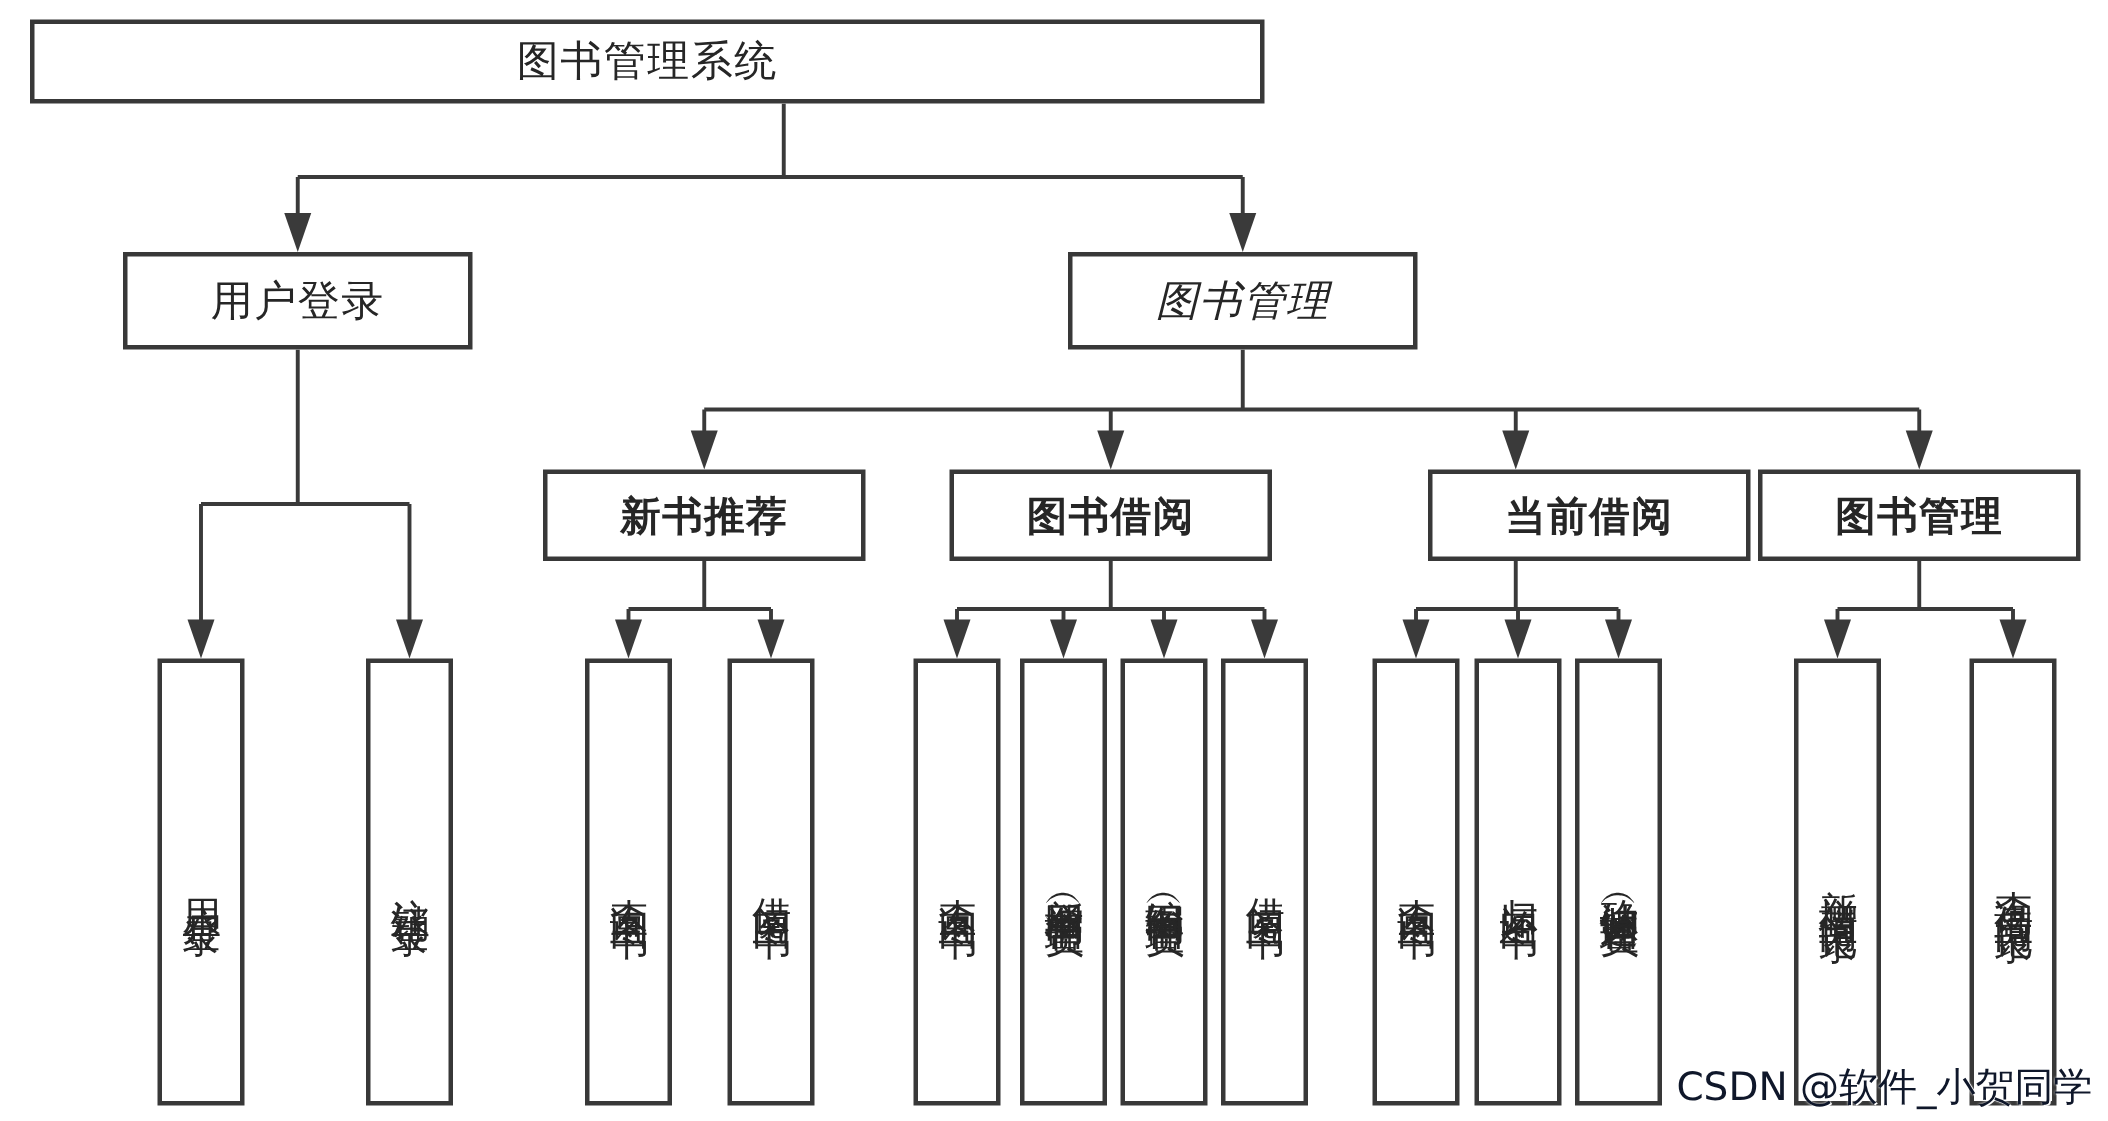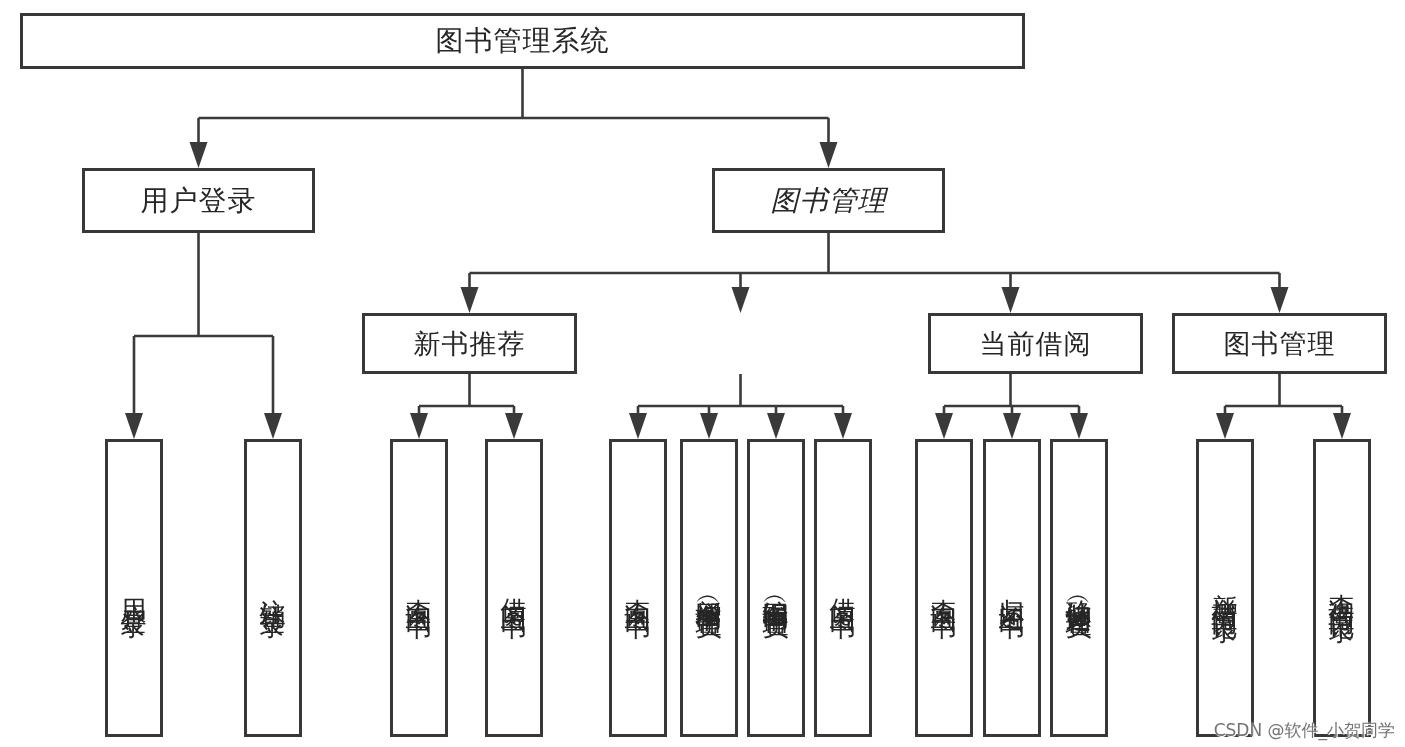--- a/index.html
+++ b/index.html
@@ -16,38 +16,38 @@
   .node{
     position:absolute;
     box-sizing:border-box;
     background:#ffffff;
     border:3px solid #383838;
     display:flex;align-items:center;justify-content:center;
     color:#262626;
     z-index:2;
   }
   .hnode{font-size:28px;letter-spacing:1px;white-space:nowrap;}
-  .root{left:20px;top:13px;width:1005px;height:56px;}
+  .root{left:20px;top:13px;width:823px;height:56px;}
   .lvl2{top:168px;width:233px;height:65px;}
-  .lvl3{top:313px;width:215px;height:61px;font-size:27px;}
+  .lvl3{top:313px;width:215px;height:61px;font-size:27px;font-weight:bold;}
   .leaf{top:439px;width:58px;height:298px;}
   .leaf span{
     writing-mode:vertical-rl;
     font-size:26px;
     letter-spacing:5px;
     line-height:1;
     white-space:nowrap;
   }
   .leaf span.tight{letter-spacing:2px;}
   #watermark{
     position:absolute;
     right:10px;bottom:5px;
     z-index:3;
-    font-size:17px;
-    color:#737373;
+    font-size:26px;
+    color:#0f172a;
     text-shadow:0 0 2px #ffffff,1px 1px 0 #ffffff;
     white-space:nowrap;
   }
 </style>
 </head>
 <body>
 
 <div id="stage">
 
   <svg id="connectors" viewBox="0 0 1405 747" xmlns="http://www.w3.org/2000/svg">
@@ -85,21 +85,22 @@
     <polygon points="1216,413 1234,413 1225,439"></polygon>
     <polygon points="1333,413 1351,413 1342,439"></polygon>
   </svg>
 
   <div class="node hnode root">图书管理系统</div>
 
   <div class="node hnode lvl2" style="left:82px;">用户登录</div>
   <div class="node hnode lvl2" style="left:712px;font-style:italic;">图书管理</div>
 
   <div class="node hnode lvl3" style="left:362px;">新书推荐</div>
-  <div class="node hnode lvl3" style="left:928px;">当前借阅</div>
+  <div class="node hnode lvl3" style="left:633px;">图书借阅</div>
+  <div class="node hnode lvl3" style="left:952px;">当前借阅</div>
   <div class="node hnode lvl3" style="left:1172px;">图书管理</div>
 
   <div class="node leaf" style="left:105px;">
     <span>用户登录</span>
   </div>
   <div class="node leaf" style="left:244px;">
     <span>注销登录</span>
   </div>
 
   <div class="node leaf" style="left:390px;">

